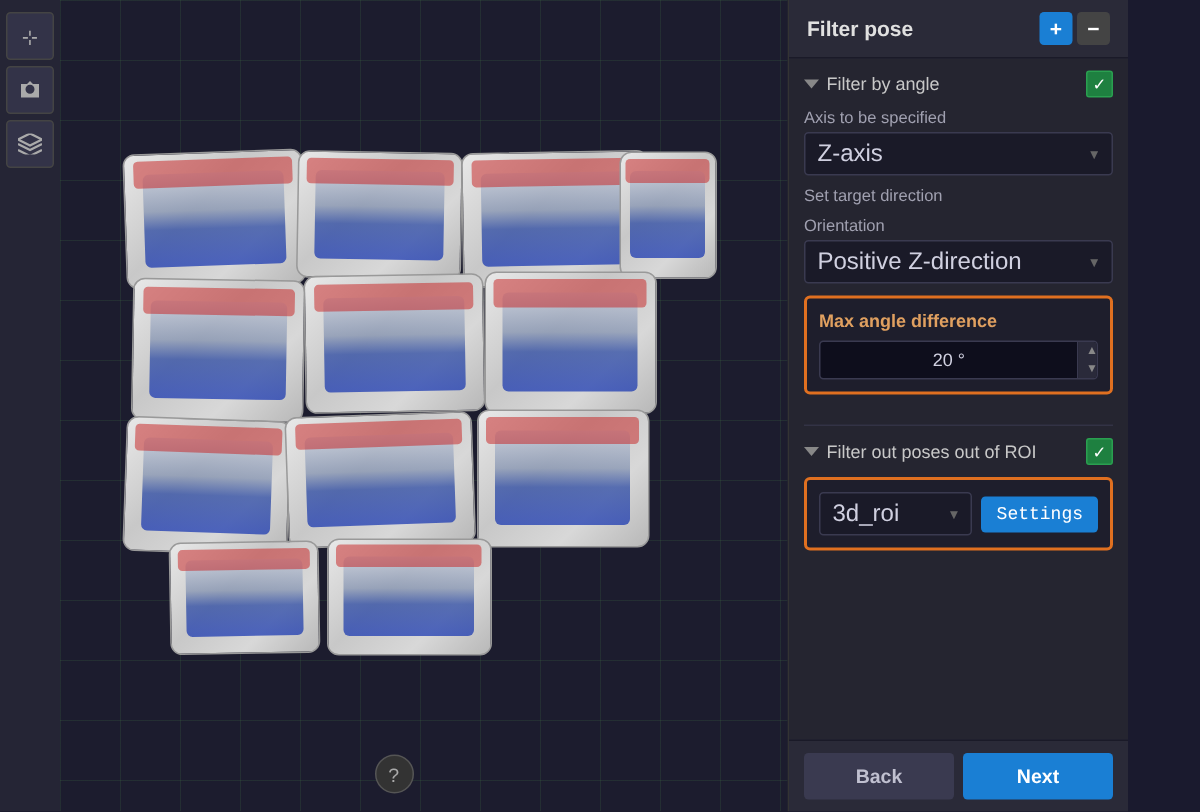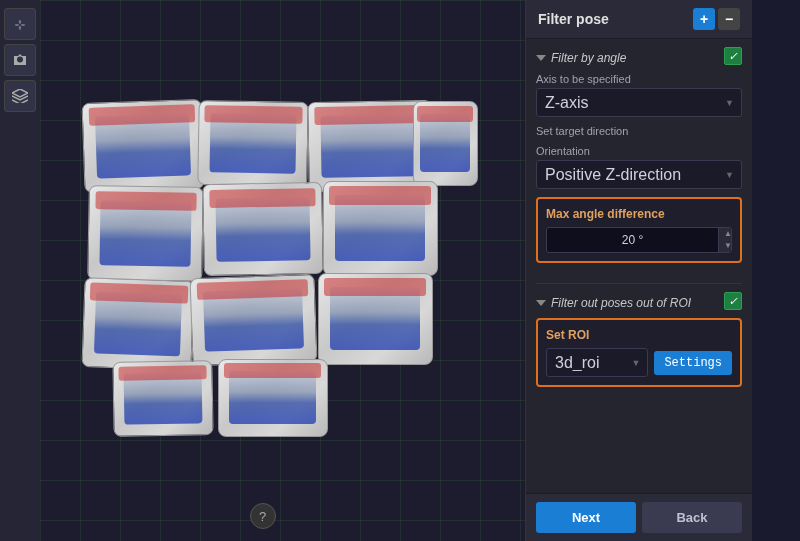--- a/index.html
+++ b/index.html
@@ -191,25 +191,24 @@
     .hbtn-minus { background: #444; }
 
     .panel-content {
       flex: 1;
       overflow-y: auto;
       padding: 8px 10px;
     }
 
     .section-header {
       display: flex;
-      align-items: flex-end;
+      align-items: center;
       justify-content: space-between;
       margin-bottom: 8px;
       cursor: pointer;
-      font-style: italic;
     }
 
     .section-title-row {
       display: flex;
       align-items: center;
       gap: 5px;
       color: #c8c8c8;
       font-size: 12px;
     }
 
@@ -517,33 +516,32 @@
 
     <div class="section-header">
       <div class="section-title-row">
         <span class="triangle-down"></span>
         <span>Filter out poses out of ROI</span>
       </div>
       <div class="section-check">✓</div>
     </div>
 
     <div class="roi-section">
-      <div class="field-label">Set ROI</div>
       <div class="roi-row">
         <div class="roi-select-wrapper">
           <select class="field-select">
             <option>3d_roi</option>
             <option>roi_1</option>
             <option>roi_2</option>
           </select>
         </div>
         <button class="settings-btn">Settings</button>
       </div>
     </div>
 
   </div>
 
   <div class="panel-footer">
+    <button class="footer-btn back-btn">Back</button>
     <button class="footer-btn next-btn">Next</button>
-    <button class="footer-btn back-btn">Back</button>
   </div>
 
 </div>
 
 </body></html>

